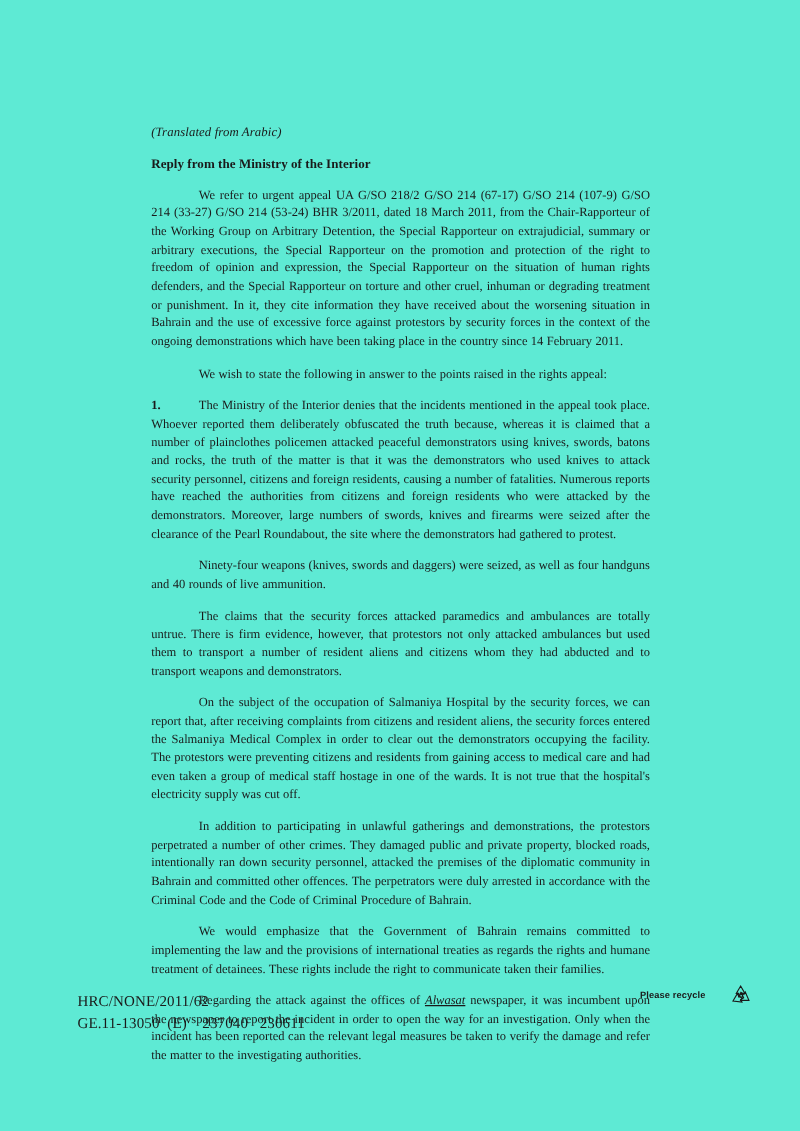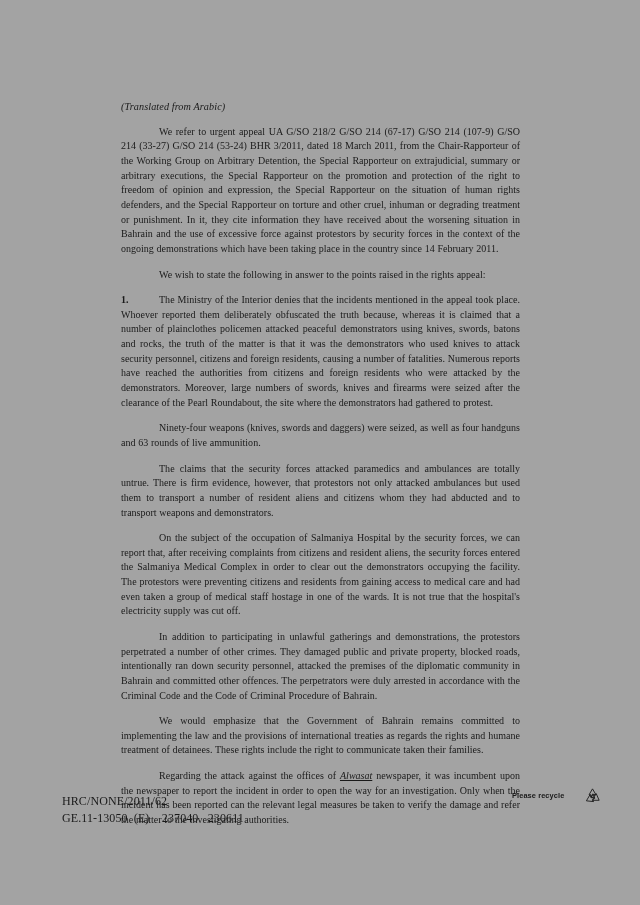--- a/index.html
+++ b/index.html
@@ -12,21 +12,21 @@
     height: 905px;
     position: relative;
     overflow: hidden;
     font-family: "Liberation Serif", "DejaVu Serif", serif;
     color: #1a1a1a;
   }
 
   .page {
     position: absolute;
     inset: 0;
-    background: #a3a3a3;
+    background: #5eead4;
   }
 
   
   .content {
     position: absolute;
     left: 121px;
     top: 100px;
     width: 399px;
   }
 
@@ -112,28 +112,29 @@
 </style>
 </head>
 <body>
 
 <div class="page">
 
   <div class="content">
 
     <div class="translated-note">(Translated from Arabic)</div>
 
+    <div class="doc-heading">Reply from the Ministry of the Interior</div>
 
     <p class="body-para">We refer to urgent appeal UA G/SO 218/2 G/SO 214 (67-17) G/SO 214 (107-9) G/SO 214 (33-27) G/SO 214 (53-24) BHR 3/2011, dated 18 March 2011, from the Chair-Rapporteur of the Working Group on Arbitrary Detention, the Special Rapporteur on extrajudicial, summary or arbitrary executions, the Special Rapporteur on the promotion and protection of the right to freedom of opinion and expression, the Special Rapporteur on the situation of human rights defenders, and the Special Rapporteur on torture and other cruel, inhuman or degrading treatment or punishment. In it, they cite information they have received about the worsening situation in Bahrain and the use of excessive force against protestors by security forces in the context of the ongoing demonstrations which have been taking place in the country since 14 February 2011.</p>
 
     <p class="body-para">We wish to state the following in answer to the points raised in the rights appeal:</p>
 
     <p class="body-para numbered"><span class="num">1.</span><span>The Ministry of the Interior denies that the incidents mentioned in the appeal took place. Whoever reported them deliberately obfuscated the truth because, whereas it is claimed that a number of plainclothes policemen attacked peaceful demonstrators using knives, swords, batons and rocks, the truth of the matter is that it was the demonstrators who used knives to attack security personnel, citizens and foreign residents, causing a number of fatalities. Numerous reports have reached the authorities from citizens and foreign residents who were attacked by the demonstrators. Moreover, large numbers of swords, knives and firearms were seized after the clearance of the Pearl Roundabout, the site where the demonstrators had gathered to protest.</span></p>
 
-    <p class="body-para">Ninety-four weapons (knives, swords and daggers) were seized, as well as four handguns and 63 rounds of live ammunition.</p>
+    <p class="body-para">Ninety-four weapons (knives, swords and daggers) were seized, as well as four handguns and 40 rounds of live ammunition.</p>
 
     <p class="body-para">The claims that the security forces attacked paramedics and ambulances are totally untrue. There is firm evidence, however, that protestors not only attacked ambulances but used them to transport a number of resident aliens and citizens whom they had abducted and to transport weapons and demonstrators.</p>
 
     <p class="body-para">On the subject of the occupation of Salmaniya Hospital by the security forces, we can report that, after receiving complaints from citizens and resident aliens, the security forces entered the Salmaniya Medical Complex in order to clear out the demonstrators occupying the facility. The protestors were preventing citizens and residents from gaining access to medical care and had even taken a group of medical staff hostage in one of the wards. It is not true that the hospital's electricity supply was cut off.</p>
 
     <p class="body-para">In addition to participating in unlawful gatherings and demonstrations, the protestors perpetrated a number of other crimes. They damaged public and private property, blocked roads, intentionally ran down security personnel, attacked the premises of the diplomatic community in Bahrain and committed other offences. The perpetrators were duly arrested in accordance with the Criminal Code and the Code of Criminal Procedure of Bahrain.</p>
 
     <p class="body-para">We would emphasize that the Government of Bahrain remains committed to implementing the law and the provisions of international treaties as regards the rights and humane treatment of detainees. These rights include the right to communicate taken their families.</p>
 
     <p class="body-para"><span>Regarding the attack against the offices of </span><span class="ital">Alwasat</span><span> newspaper, it was incumbent upon the newspaper to report the incident in order to open the way for an investigation. Only when the incident has been reported can the relevant legal measures be taken to verify the damage and refer the matter to the investigating authorities.</span></p>

